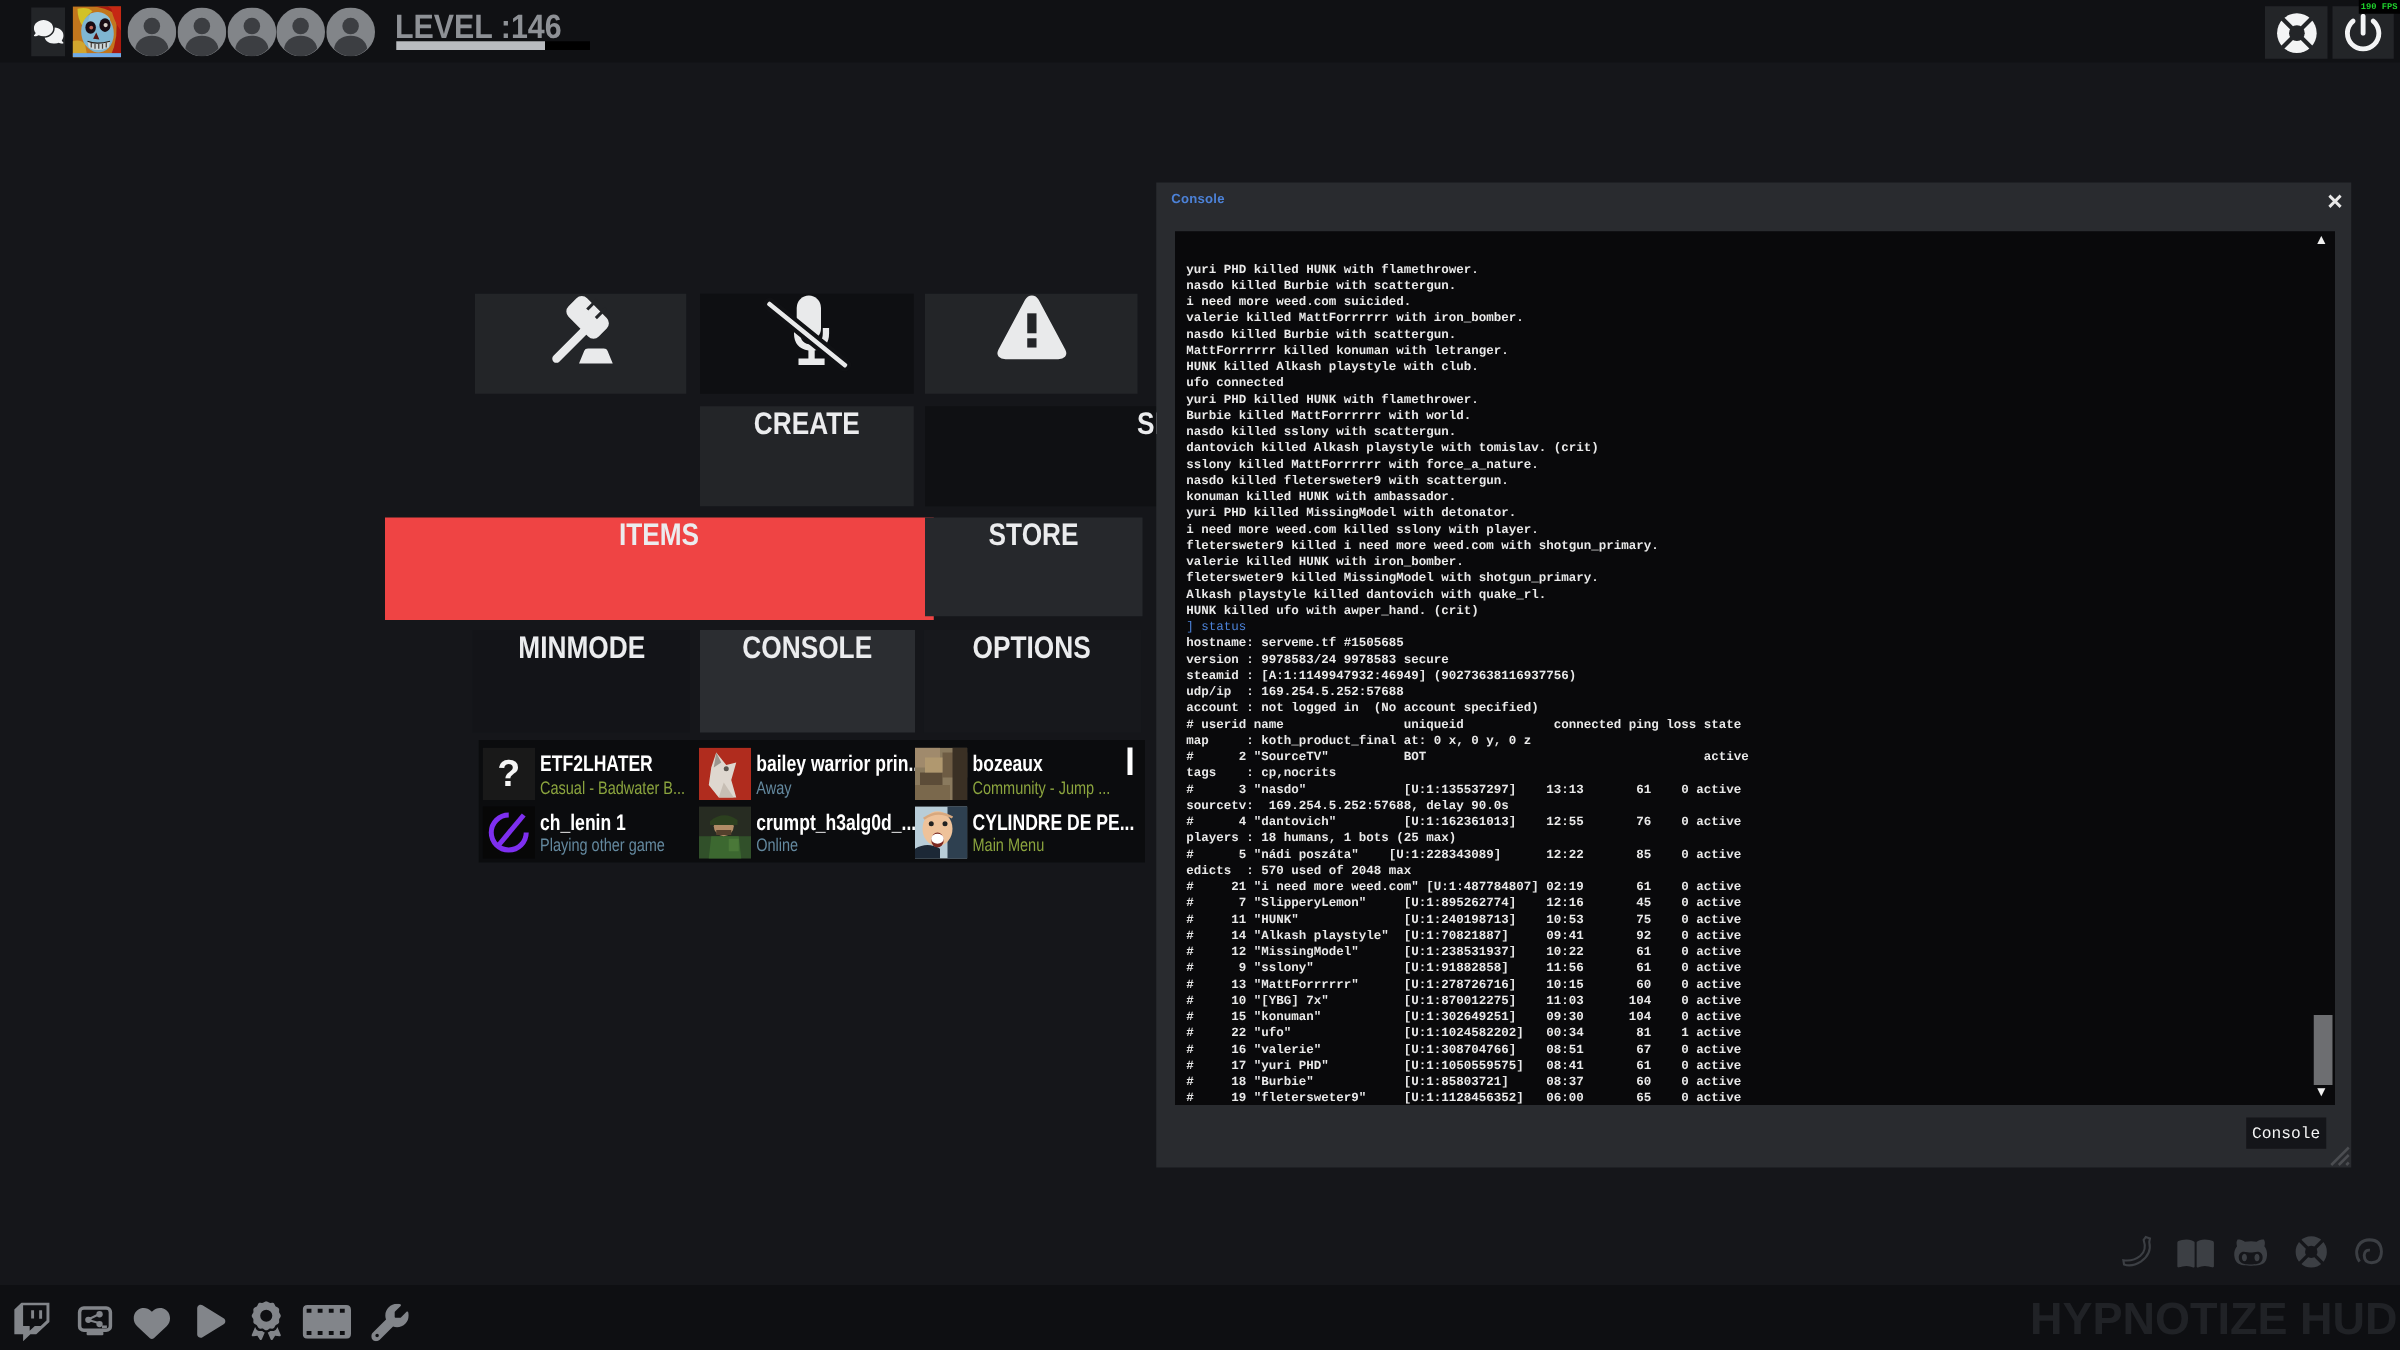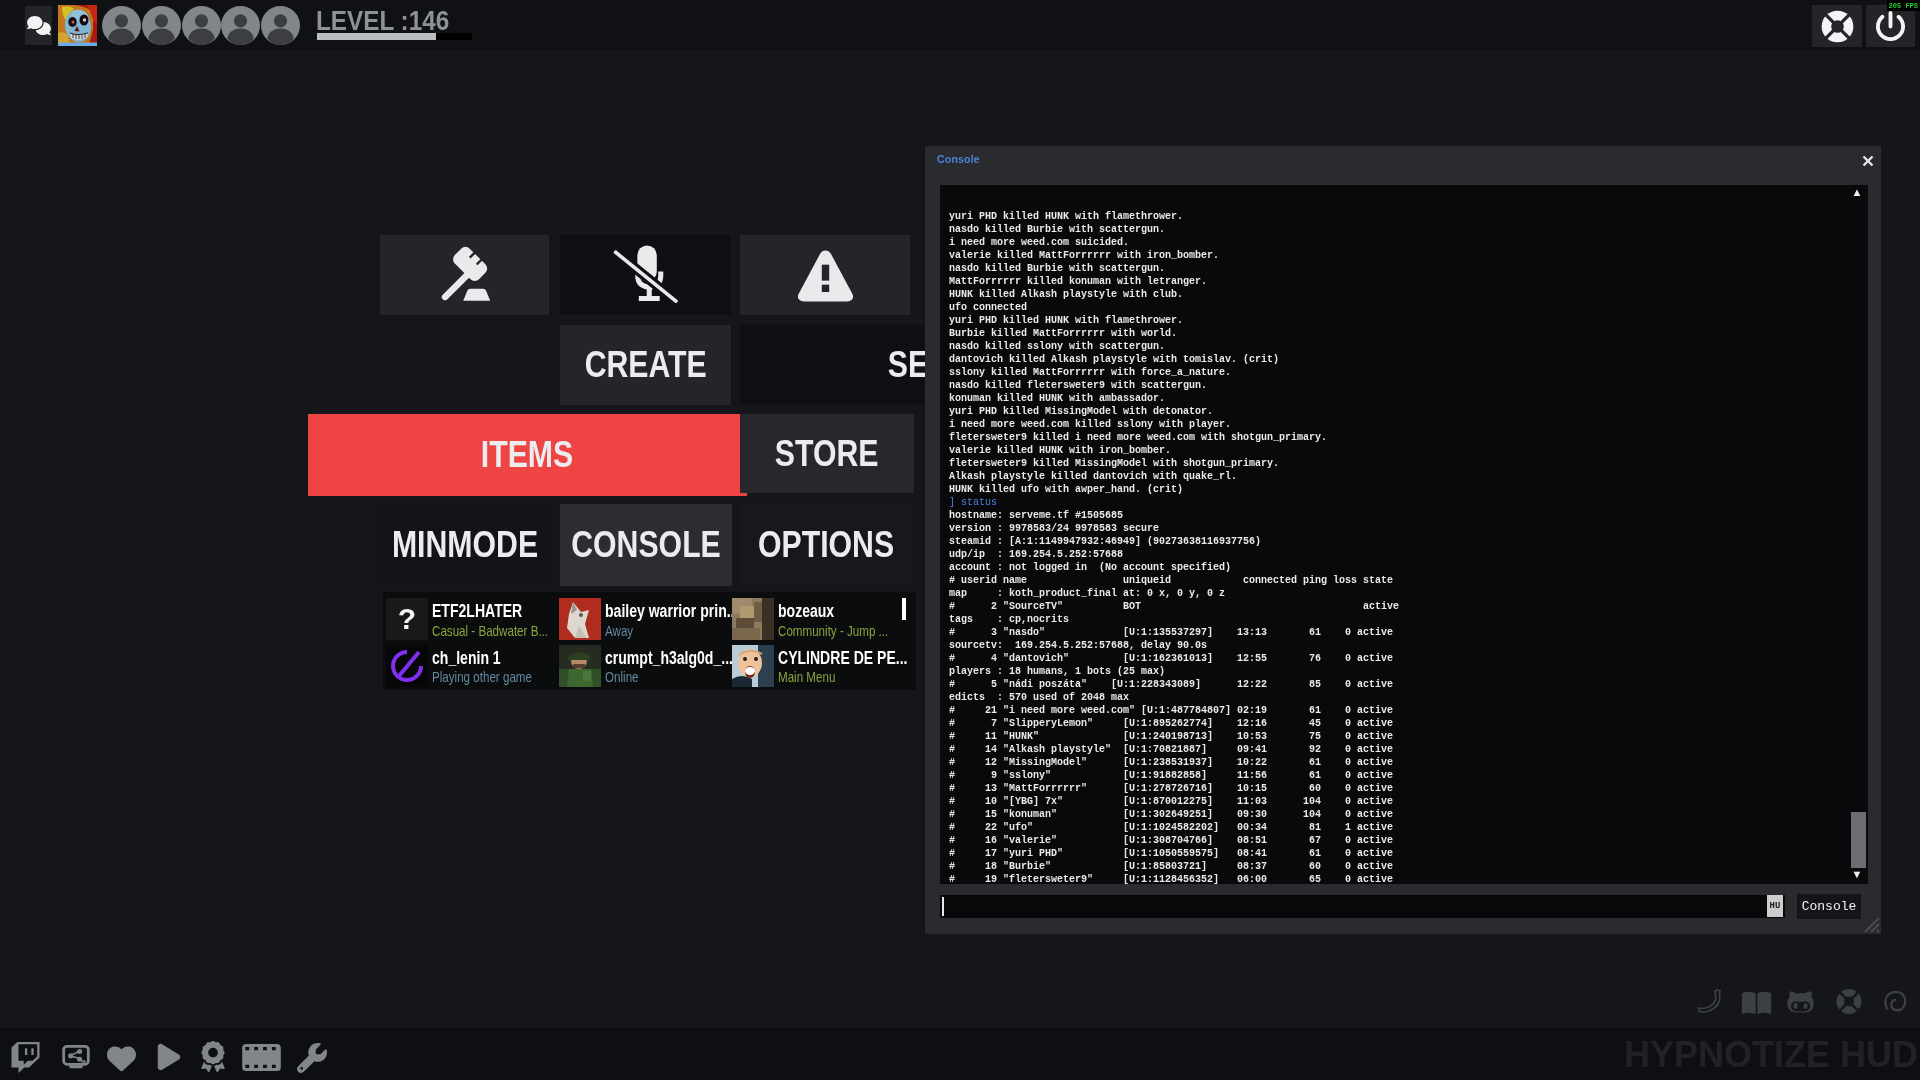--- a/index.html
+++ b/index.html
@@ -1,18 +1,18 @@
 <!DOCTYPE html>
 <html><head><meta charset="utf-8">
 <style>
 * { margin:0; padding:0; box-sizing:border-box; }
 html,body { width:1920px; height:1080px; overflow:hidden; background:#15161a; font-family:"Liberation Sans", sans-serif; }
 .abs { position:absolute; }
-.btn { position:absolute; display:flex; align-items:center; justify-content:center;
-  color:#ebecee; font-weight:bold; font-size:36px; }
+.btn { position:absolute; display:flex; align-items:flex-start; justify-content:center;
+  color:#ebecee; font-weight:bold; font-size:25px; }
 .btn > span { display:inline-block; transform:scaleX(0.84); transform-origin:center; white-space:nowrap; }
 #console pre { font-family:"Liberation Mono", monospace; font-size:10px; line-height:13px; color:#eaeaea; font-weight:bold; }
 .bl { color:#4c82d8; font-weight:normal; }
 .fname { position:absolute; color:#fff; font-size:18px; font-weight:bold; white-space:nowrap; transform:scaleX(0.78); transform-origin:left top;}
 .fstat { position:absolute; font-size:14.5px; white-space:nowrap; transform:scaleX(0.8); transform-origin:left top;}
 .g { color:#8ba43e; }
 .bgr { color:#64899f; }
 </style></head>
 <body>
 <div class="abs" style="left:0;top:0;width:1920px;height:50px;background:#101114;"></div>
@@ -64,21 +64,21 @@
     </svg></div>
 <div class="abs" style="left:261.2px;top:6px;width:39px;height:39px;"><svg viewBox="0 0 100 100" width="39" height="39">
       <circle cx="50" cy="50" r="50" fill="#828589"></circle>
       <circle cx="50" cy="38" r="17" fill="#3c3e42"></circle>
       <path d="M50 58c-20 0-32 12-34 26 9 10 20 16 34 16s25-6 34-16c-2-14-14-26-34-26z" fill="#3c3e42"></path>
     </svg></div>
 <div class="abs" style="left:316px;top:6px;color:#8e9196;font-size:27px;font-weight:bold;transform:scaleX(0.9);transform-origin:left top;">LEVEL :146</div>
 <div class="abs" style="left:317px;top:33px;width:155px;height:7px;background:#000;"></div>
 <div class="abs" style="left:317px;top:33px;width:119px;height:7px;background:#b9bcc0;"></div>
 <div class="abs" style="left:1887px;top:0;width:33px;height:11px;background:#000;z-index:6;"></div>
-<div class="abs" style="right:2px;top:2px;z-index:7;color:#1fd02c;font-size:7px;font-weight:bold;font-family:&quot;Liberation Mono&quot;,monospace;">205 FPS</div>
+<div class="abs" style="right:2px;top:2px;z-index:7;color:#1fd02c;font-size:7px;font-weight:bold;font-family:&quot;Liberation Mono&quot;,monospace;">190 FPS</div>
 <div class="abs" style="left:1812px;top:5px;width:50px;height:42px;background:#232528;display:flex;align-items:center;justify-content:center;">
     <svg viewBox="0 0 100 100" width="33" height="33">
       <defs>
         <mask id="mt1">
           <rect width="100" height="100" fill="#fff"></rect>
           <circle cx="50" cy="50" r="19" fill="#000"></circle>
           <rect x="-20" y="45" width="140" height="10" fill="#000" transform="rotate(45 50 50)"></rect>
           <rect x="-20" y="45" width="140" height="10" fill="#000" transform="rotate(-45 50 50)"></rect>
         </mask>
       </defs>
@@ -258,24 +258,20 @@
 #     22 "ufo"               [U:1:1024582202]   00:34       81    1 active
 #     16 "valerie"           [U:1:308704766]    08:51       67    0 active
 #     17 "yuri PHD"          [U:1:1050559575]   08:41       61    0 active
 #     18 "Burbie"            [U:1:85803721]     08:37       60    0 active
 #     19 "fletersweter9"     [U:1:1128456352]   06:00       65    0 active
 #     20 "agartha warrior"   [U:1:1148705871]   04:30       71    0 active</pre>
 <div class="abs" style="left:908px;top:1px;width:18px;height:14px;color:#f0f0f0;font-size:11px;text-align:center;">▲</div>
 <div class="abs" style="left:908px;top:683px;width:18px;height:14px;color:#f0f0f0;font-size:11px;text-align:center;">▼</div>
 <div class="abs" style="left:911px;top:627px;width:15px;height:56px;background:#6d6e71;"></div>
 </div>
-<div class="abs" style="left:15px;top:749px;width:845px;height:23px;background:#08080a;">
-<div class="abs" style="left:2px;top:2px;width:2px;height:19px;background:#e8e8e8;"></div>
-<div class="abs" style="left:827px;top:0px;width:16px;height:22px;background:#cdcdce;color:#222;font-size:9px;font-weight:bold;font-family:&quot;Liberation Mono&quot;,monospace;display:flex;align-items:center;justify-content:center;">HU</div>
-</div>
 <div class="abs" style="left:872px;top:748px;width:64px;height:25px;background:#141519;color:#f5f5f5;font-size:13px;font-family:&quot;Liberation Mono&quot;,monospace;display:flex;align-items:center;justify-content:center;">Console</div>
 <svg class="abs" style="left:937px;top:769px;" viewBox="0 0 18 18" width="18" height="18">
       <path d="M17 3 L3 17 M17 9 L9 17 M17 15 L15 17" stroke="#4b4d51" stroke-width="2"></path>
     </svg>
 </div>
 <div class="abs" style="left:10px;top:1042px;"><svg viewBox="0 0 512 512" width="31" height="31">
       <path fill="#82858a" d="M391.17,103.47H352.54v109.7h38.63ZM285,103H246.37V212.75H285ZM120.83,0,24.31,91.42V420.58H140.14V512l96.53-91.42h77.25L487.69,256V0ZM449.07,237.75l-77.22,73.12H294.61l-67.6,64v-64H140.14V36.58H449.07Z"></path>
     </svg></div>
 <div class="abs" style="left:57px;top:1043px;"><svg viewBox="0 0 100 100" width="38" height="28">
       <g fill="none" stroke="#82858a" stroke-width="10">

